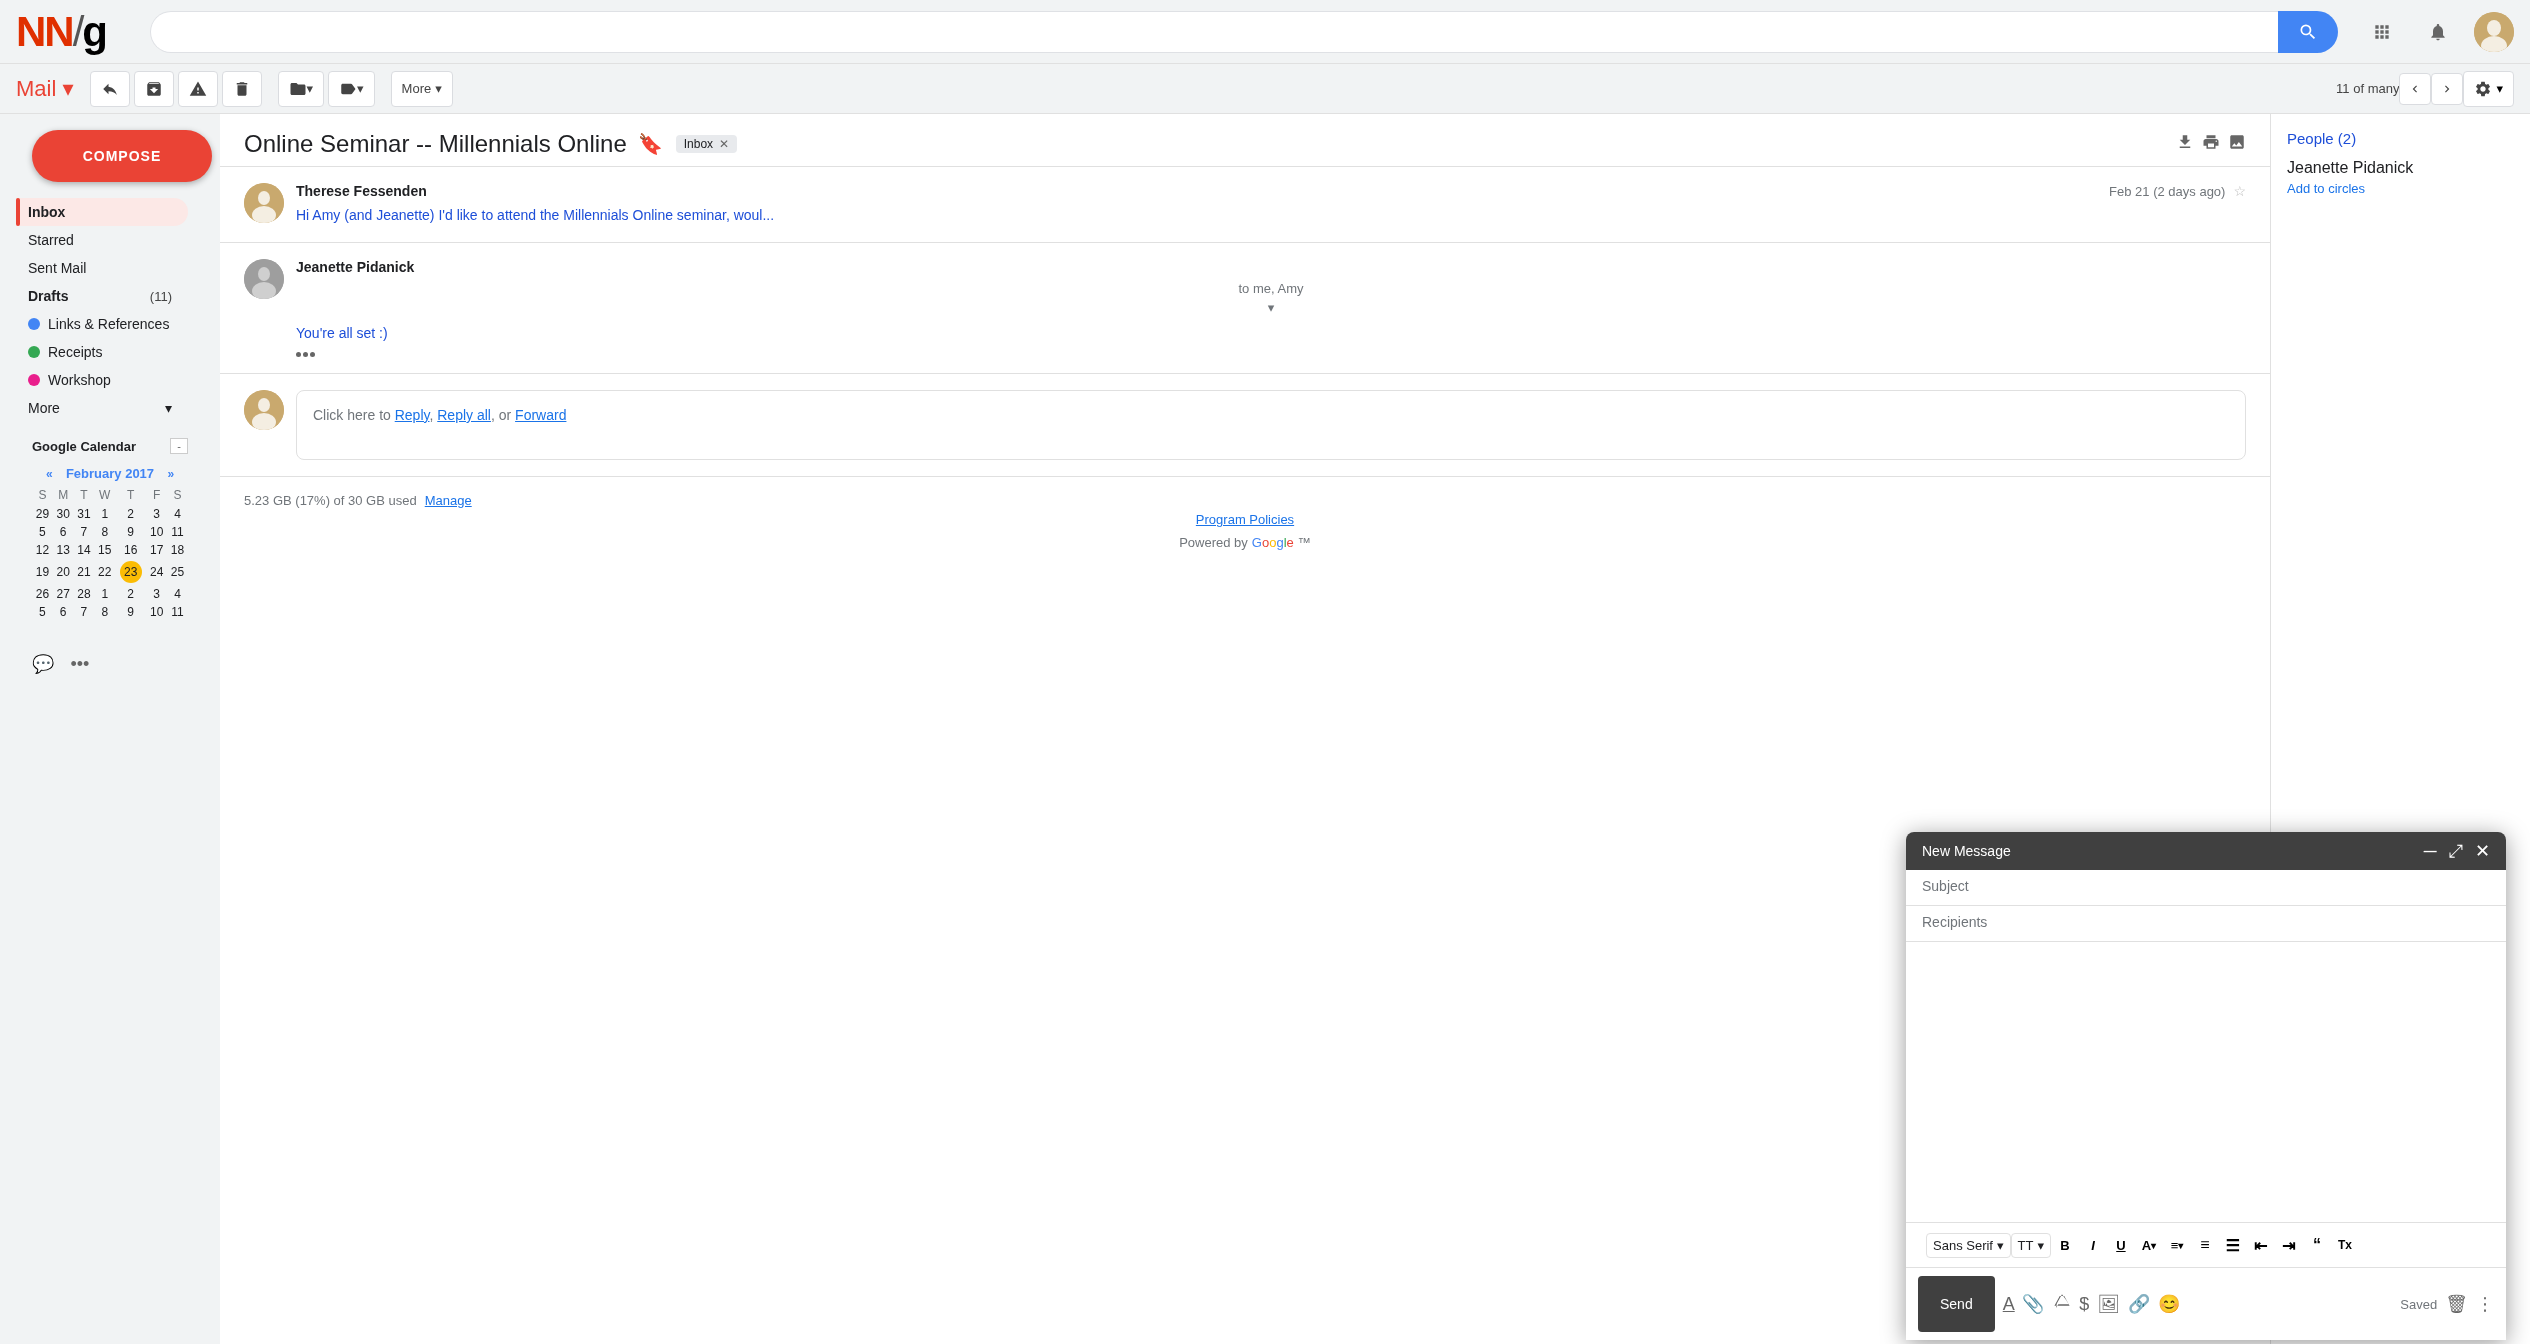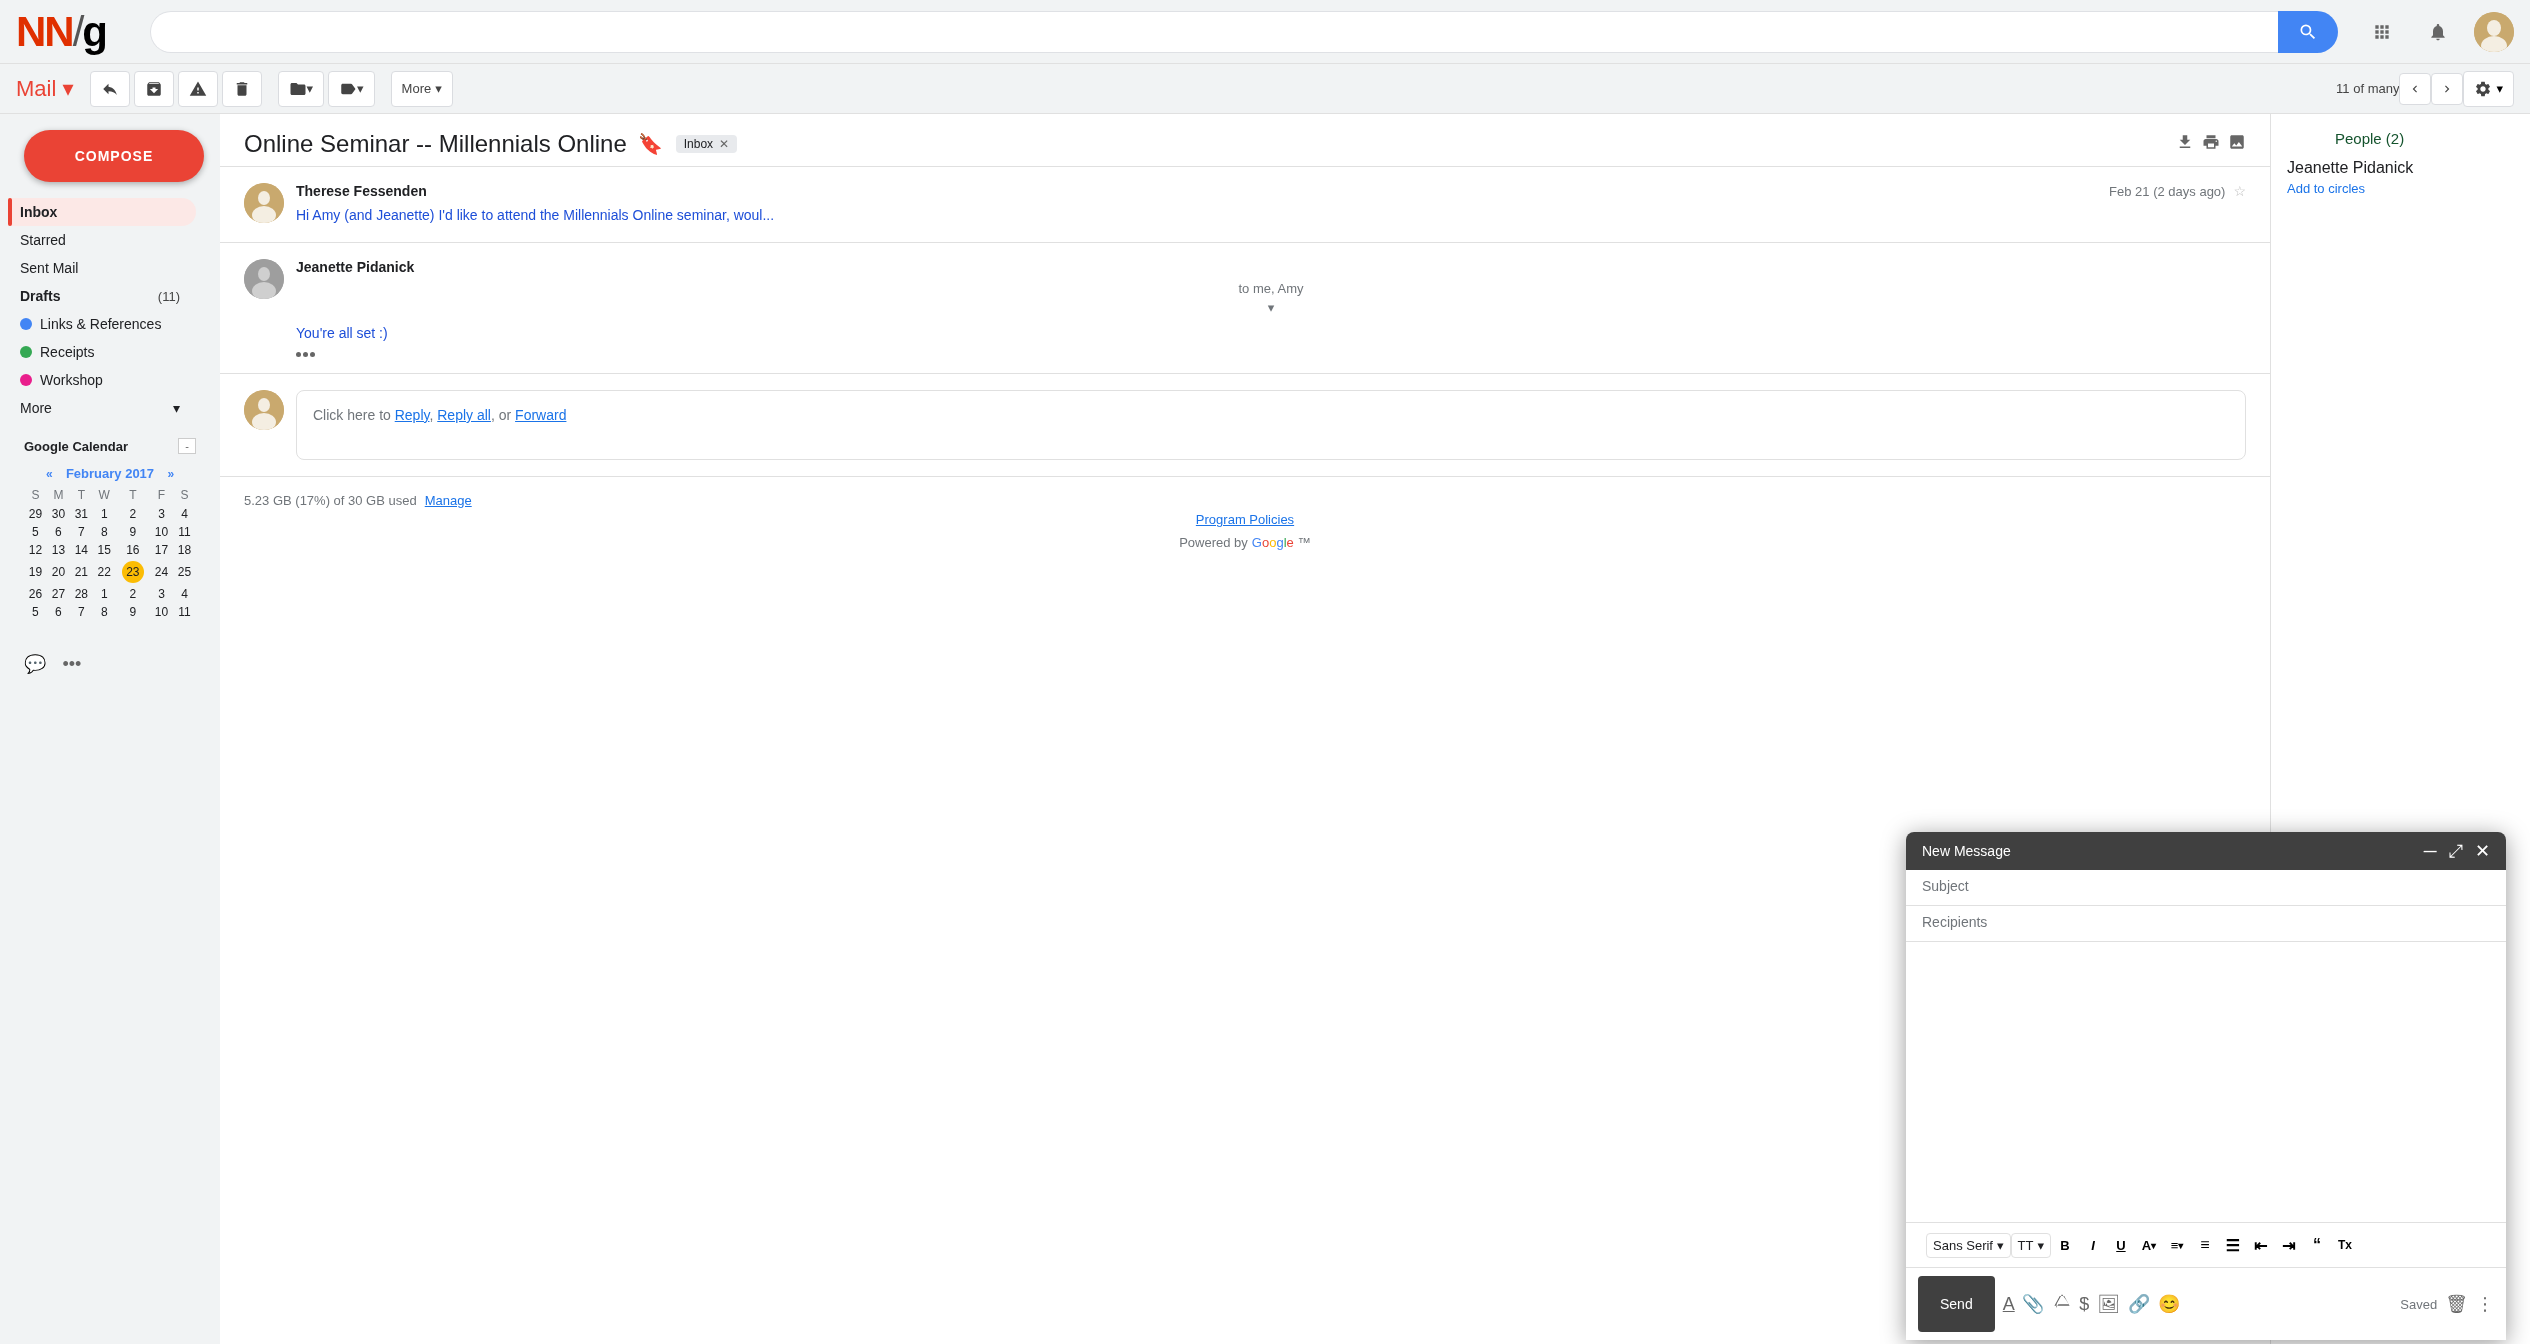--- a/index.html
+++ b/index.html
@@ -58,21 +58,21 @@
     #settings-btn {
       height: 36px; border: 1px solid #dadce0; background: #fff;
       border-radius: 4px; cursor: pointer; display: flex; align-items: center;
       padding: 0 10px; gap: 4px; font-size: 13px;
     }
 
     
     #main { display: flex; height: calc(100vh - 114px); overflow: hidden; }
 
     
-    #sidebar { width: 220px; flex-shrink: 0; padding: 8px 8px; background: #f1f3f4; overflow-y: auto; }
+    #sidebar { width: 220px; flex-shrink: 0; padding: 8px 16px; background: #f1f3f4; overflow-y: auto; }
     #compose-btn {
       margin: 8px 16px 16px; width: 180px; height: 52px;
       background: #ea4335; color: white; border: none; border-radius: 26px;
       font-size: 14px; font-weight: 700; letter-spacing: 1px; cursor: pointer;
       box-shadow: 0 2px 6px rgba(0,0,0,0.3);
     }
     .nav-item {
       display: flex; align-items: center; padding: 6px 16px 6px 12px;
       border-radius: 0 24px 24px 0; cursor: pointer; font-size: 14px;
       color: #202124; margin-right: 16px; position: relative;
@@ -148,21 +148,21 @@
     .reply-link { color: #1a73e8; cursor: pointer; text-decoration: underline; }
 
     
     #thread-footer { padding: 16px 24px; color: #70757a; font-size: 13px; display: flex; flex-direction: column; gap: 4px; border-top: 1px solid #e0e0e0; }
     #footer-links { display: flex; gap: 24px; justify-content: center; }
     .footer-link { color: #1a73e8; cursor: pointer; text-decoration: underline; }
     #powered-by { display: flex; align-items: center; justify-content: center; gap: 4px; font-size: 13px; color: #70757a; margin-top: 4px; }
 
     
     #people-panel { width: 260px; flex-shrink: 0; border-left: 1px solid #e0e0e0; background: #fff; padding: 16px; }
-    #people-header { color: #14532d; font-size: 15px; cursor: pointer; margin-bottom: 12px; margin-left: 48px; }
+    #people-header { color: #1d4ed8; font-size: 15px; cursor: pointer; margin-bottom: 12px; }
     #person-name { font-size: 16px; font-weight: 500; margin-bottom: 4px; }
     #add-to-circles { font-size: 13px; color: #1a73e8; cursor: pointer; }
 
     
     #compose-modal {
       position: fixed; bottom: 4px; right: 24px;
       width: 600px; background: #fff;
       border-radius: 8px 8px 0 0; box-shadow: 0 4px 24px rgba(0,0,0,0.4);
       z-index: 1000; display: flex; flex-direction: column;
     }

